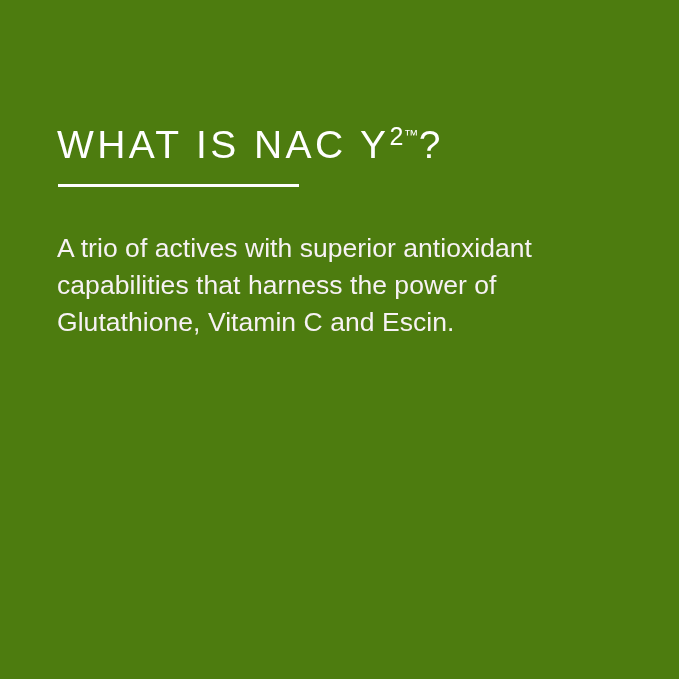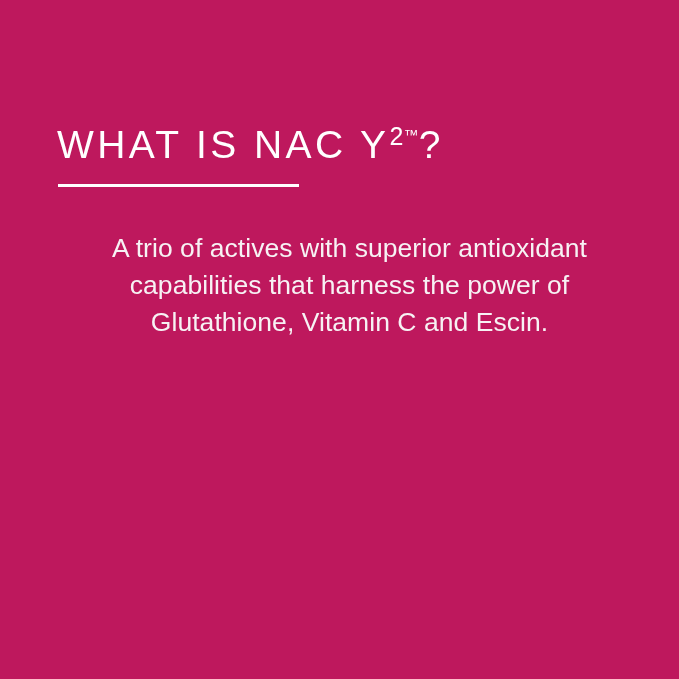--- a/index.html
+++ b/index.html
@@ -10,21 +10,21 @@
     width: 679px;
     height: 679px;
     overflow: hidden;
     font-family: "Liberation Sans", "DejaVu Sans", sans-serif;
   }
   #panel {
     position: relative;
     width: 679px;
     height: 679px;
     box-sizing: border-box;
-    background: #be185d;
+    background: #4d7c0f;
   }
   #content {
     position: absolute;
     left: 57px;
     top: 112px;
     width: 590px;
   }
   #heading {
     color: #ffffff;
     font-size: 39px;
@@ -60,21 +60,20 @@
     font-size: 26.5px;
     font-weight: 400;
     line-height: 37px;
     letter-spacing: 0.05px;
     margin: 0;
     padding: 0;
     width: 585px;
   }
   #para-1 {
     margin-top: 43px;
-    text-align: center;
   }
   #para-2 {
     margin-top: 37px;
   }
 </style>
 </head>
 <body>
 
 <div id="panel">
 

